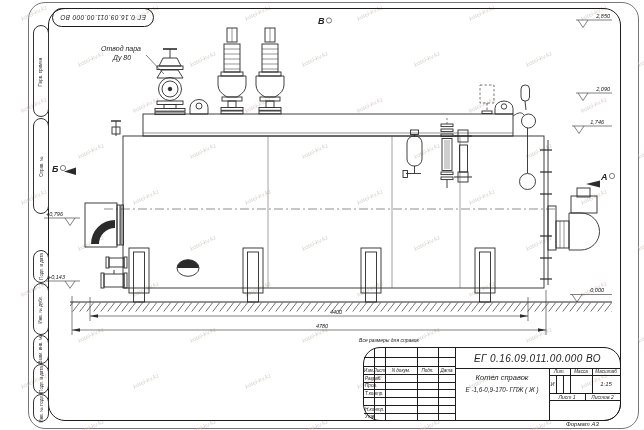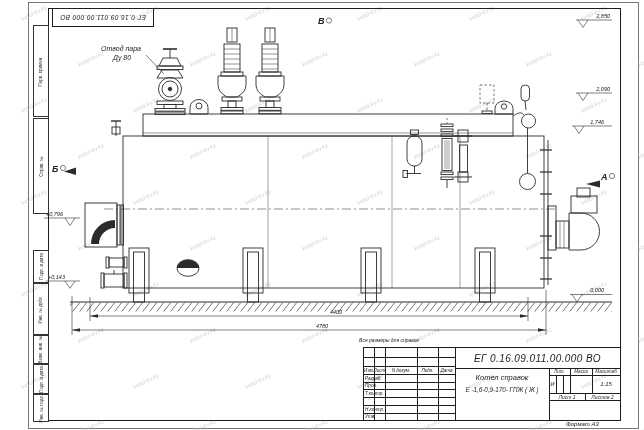--- a/index.html
+++ b/index.html
@@ -1,18 +1,18 @@
 <!DOCTYPE html>
 <html><head>
 <meta charset="utf-8">
 <style>
   html,body{margin:0;padding:0;background:#ffffff;}
   body{width:644px;height:430px;position:relative;overflow:hidden;
        font-family:"Liberation Sans",sans-serif;color:#222;}
-  .abs{position:absolute;}
+  .abs{position:absolute;border-radius:17px;}
   
   #wm{position:absolute;inset:0;overflow:hidden;z-index:1;}
   #wm span{position:absolute;font:italic 6px "Liberation Sans",sans-serif;
            color:#c9c2b8;opacity:.7;transform:rotate(-26deg);white-space:nowrap;}
   svg.draw{position:absolute;left:0;top:0;z-index:2;}
   .dtx{font:italic 5.5px "Liberation Sans",sans-serif;fill:#222;}
   .vletter{font:italic bold 9px "Liberation Sans",sans-serif;fill:#222;}
   .lead{font:italic 7px "Liberation Sans",sans-serif;fill:#222;}
   .note{font:italic 5px "Liberation Sans",sans-serif;fill:#222;}
   

